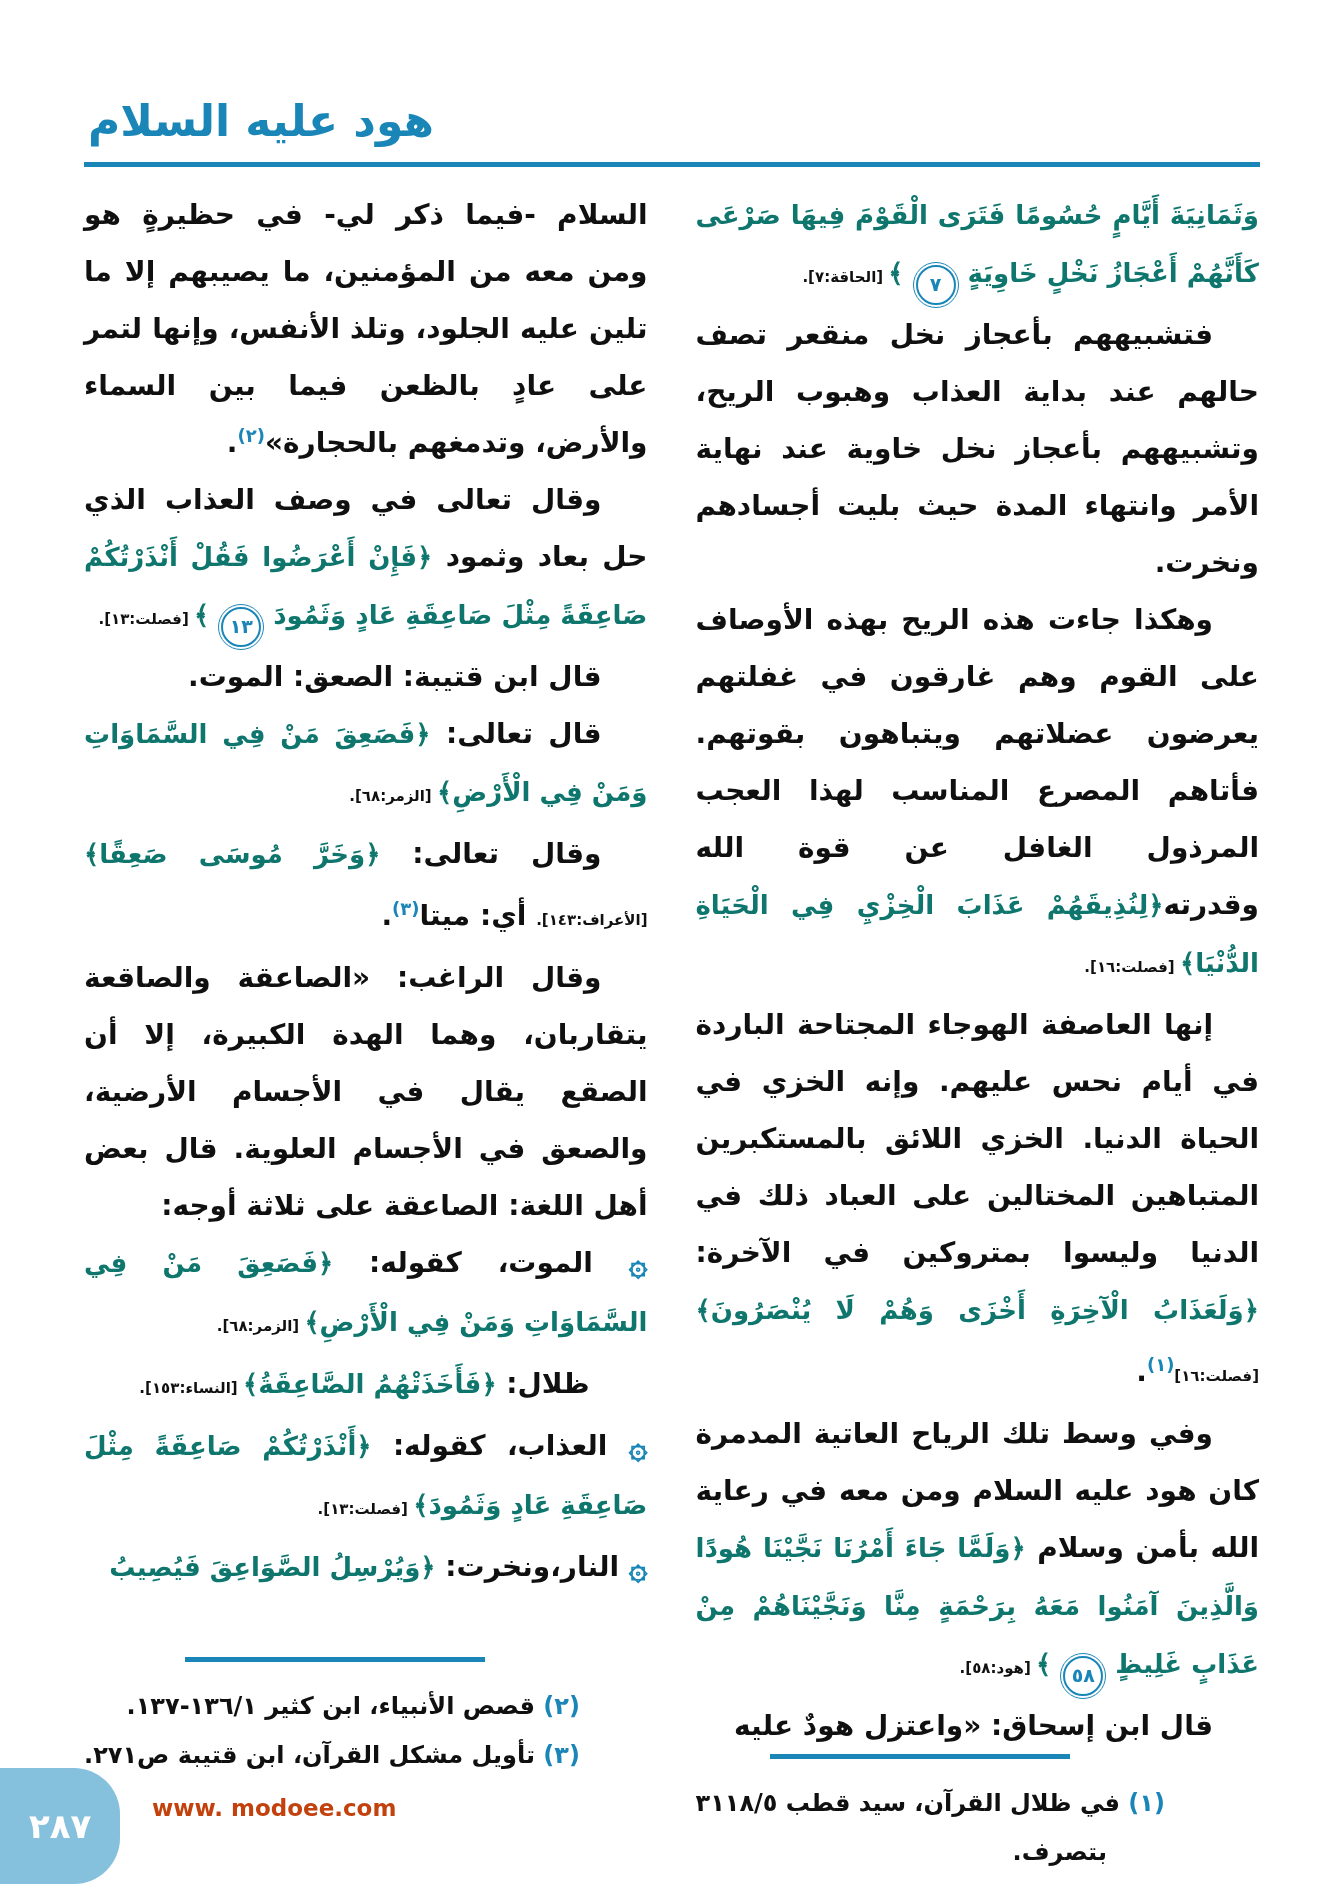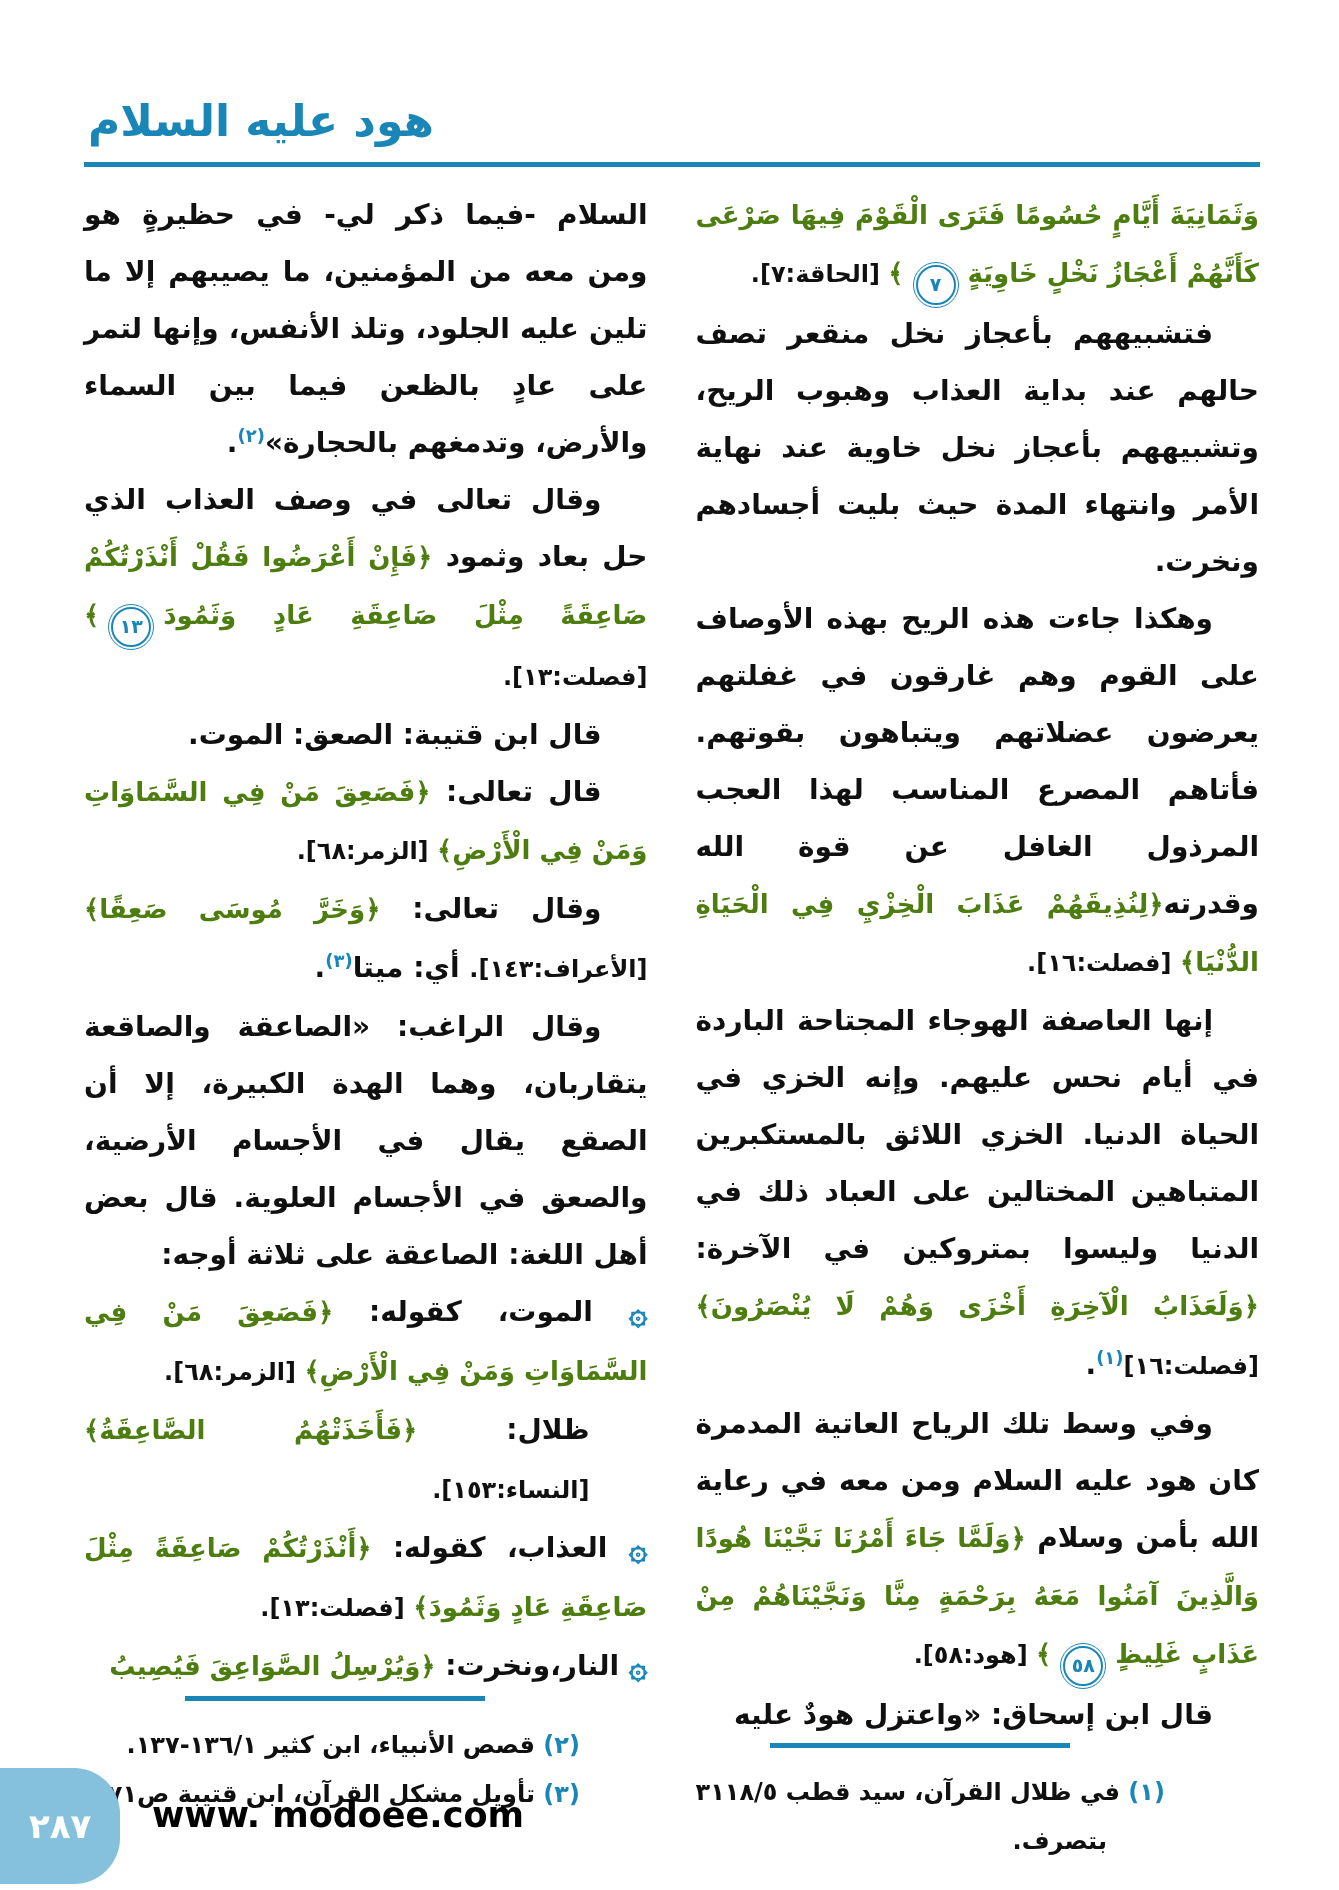--- a/index.html
+++ b/index.html
@@ -23,22 +23,22 @@
   .col { flex:1 1 0; display:flex; flex-direction:column; min-width:0;align-items:flex-end; }
   .col-body { }
   .para {
     margin:0; color:#101010;
     font-size:28px; line-height:57px; font-weight:bold;
     text-align:justify;
   }
   .para.indent { text-indent:46px; }
   .para.inset  { padding-right:58px; }
   .t  { }
-  .q  { color:#4d7c0f; font-size:26px; }
-  .r  { font-size:24px; }
+  .q  { color:#0f766e; font-size:26px; }
+  .r  { font-size:15px; }
   .fn {
     color:#1a86b8; font-size:18px; font-weight:bold;
     vertical-align:super; line-height:0;
   }
   .ayah {
     display:inline-block; width:36px; height:36px; line-height:34px;
     text-align:center; border:2px solid #1a86b8; border-radius:50%;
     outline:1px solid #1a86b8; outline-offset:2px;
     color:#1a86b8; font-size:19px; font-weight:bold;
     margin:0 12px; vertical-align:-9px; text-indent:0;
@@ -57,21 +57,21 @@
   .footnote.spread { text-align-last:justify; }
   .fn-num { color:#1a86b8; }
   .page-badge {
     position:absolute; left:0; top:1768px; width:120px; height:116px;
     background:#85c1dd; border-radius:0 46px 46px 0;
     display:flex; align-items:center; justify-content:center;
     color:#ffffff; font-size:34px; font-weight:bold;
   }
   .site-url {
     position:absolute; left:152px; top:1795px;
-    color:#000000; font-size:35px; font-weight:bold; direction:ltr;
+    color:#c2410c; font-size:23px; font-weight:bold; direction:ltr;
   }
 </style>
 </head>
 <body>
 
 <div class="page">
 
   <div class="header-title">هود عليه السلام</div>
   <div class="header-rule"></div>
 

